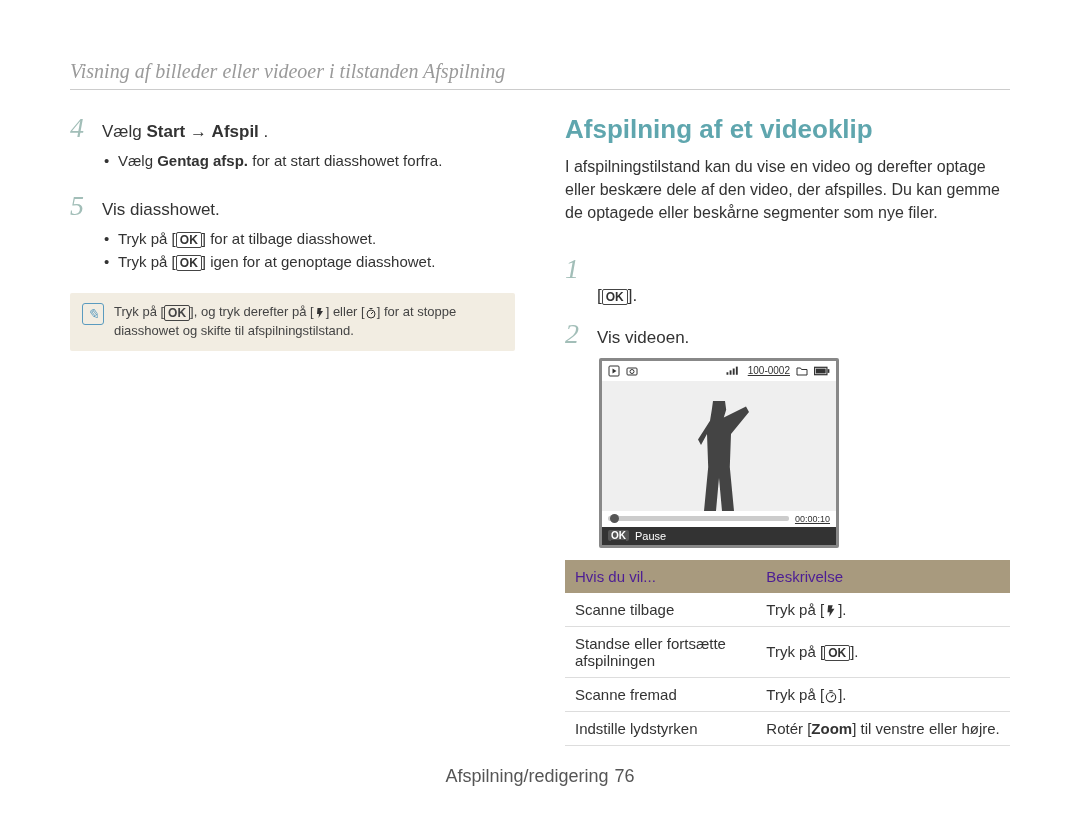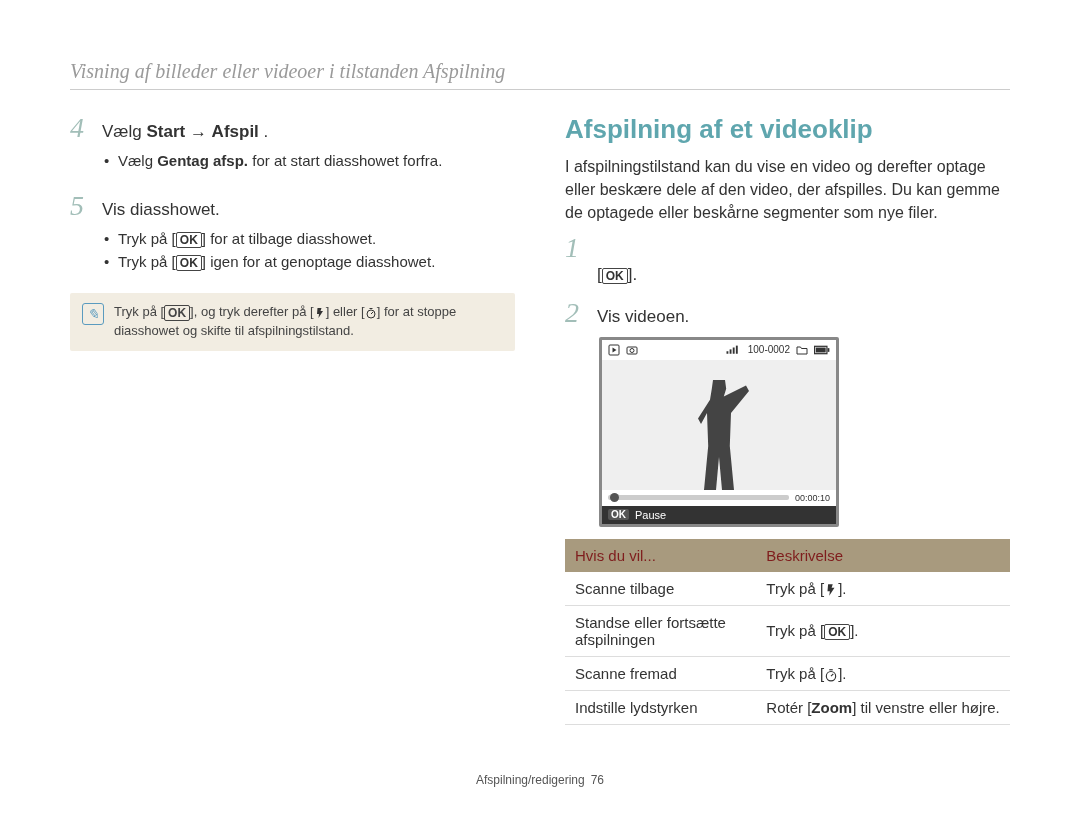--- a/index.html
+++ b/index.html
@@ -104,30 +104,31 @@
   .section-title {
     color: #5fa6ae;
     font-size: 26px;
     font-weight: 700;
     margin: 0 0 10px 0;
   }
   .intro {
     font-size: 16px;
     color: #333;
     line-height: 1.45;
-    margin-bottom: 9px;
+    margin-bottom: 30px;
   }
 
   
   .video-frame {
     width: 240px;
     border: 3px solid #888;
     border-radius: 2px;
     margin: 8px 0 12px 34px;
     background: #fff;
+    text-decoration: underline;
   }
   .vf-topbar {
     display: flex;
     align-items: center;
     justify-content: space-between;
     padding: 4px 6px;
     font-size: 10px;
     color: #333;
   }
   .vf-topbar .left-icons { display:flex; gap:6px; align-items:center; }
@@ -178,21 +179,21 @@
 
   
   table.ctrl {
     width: calc(100% - 0px);
     border-collapse: collapse;
     font-size: 15px;
     margin-top: 6px;
   }
   table.ctrl th {
     background: #a89a7e;
-    color: #7f1d1d;
+    color: #4c1d95;
     text-align: left;
     font-weight: normal;
     padding: 8px 10px;
   }
   table.ctrl td {
     padding: 8px 10px;
     border-bottom: 1px solid #ddd;
     color: #333;
     vertical-align: middle;
   }
@@ -206,21 +207,21 @@
     line-height:14px;
     vertical-align: middle;
   }
   .icon-svg { vertical-align: middle; }
 
   .page-footer {
     position: absolute;
     bottom: 28px;
     left: 0; right: 0;
     text-align: center;
-    font-size: 12px;
+    font-size: 18px;
     color: #555;
   }
   .page-footer .label { margin-right: 6px; }
 </style>
 </head>
 <body>
 
 <div class="page">
   <div class="breadcrumb">Visning af billeder eller videoer i tilstanden Afspilning</div>
 

